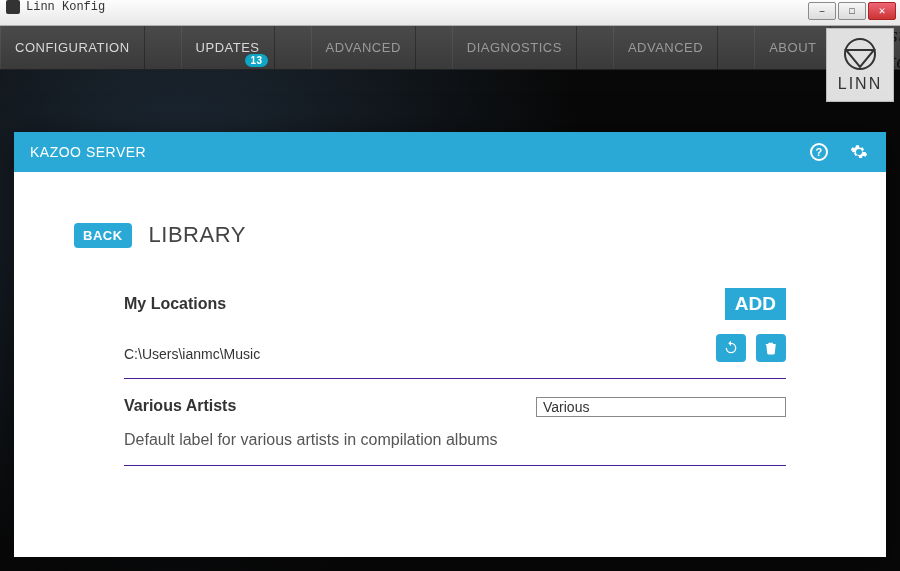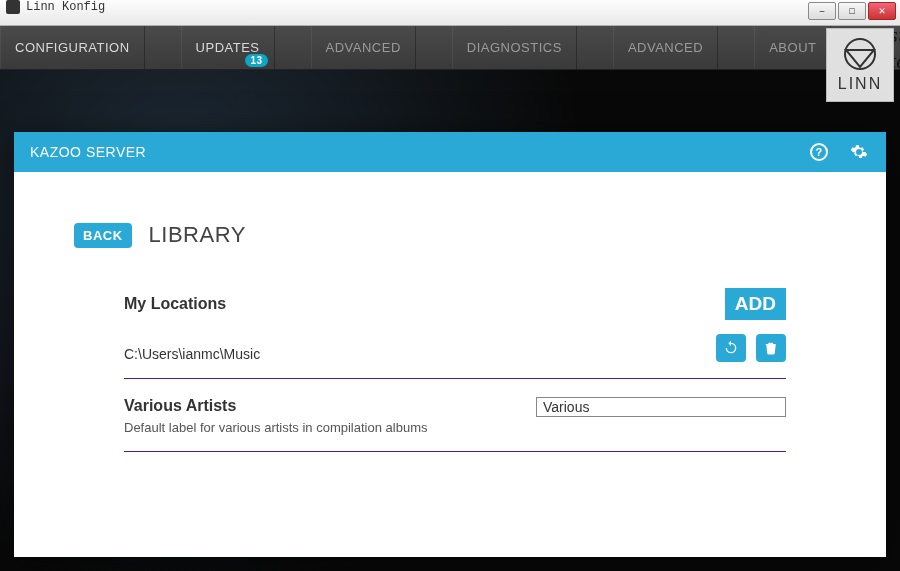--- a/index.html
+++ b/index.html
@@ -217,23 +217,23 @@
     display: flex;
     align-items: center;
     justify-content: space-between;
   }
   .sec-title {
     font-size: 16px;
     font-weight: 700;
     color: #333;
   }
   .sec-desc {
-    font-size: 13px;
+    font-size: 16px;
     color: #555;
-    margin-top: 5px;
+    margin-top: 16px;
   }
   .add-btn {
     background: #2ba9d6;
     color: #fff;
     border: none;
     border-radius: 0;
     padding: 5px 10px;
     font-size: 19px;
     font-weight: 600;
     cursor: pointer;

